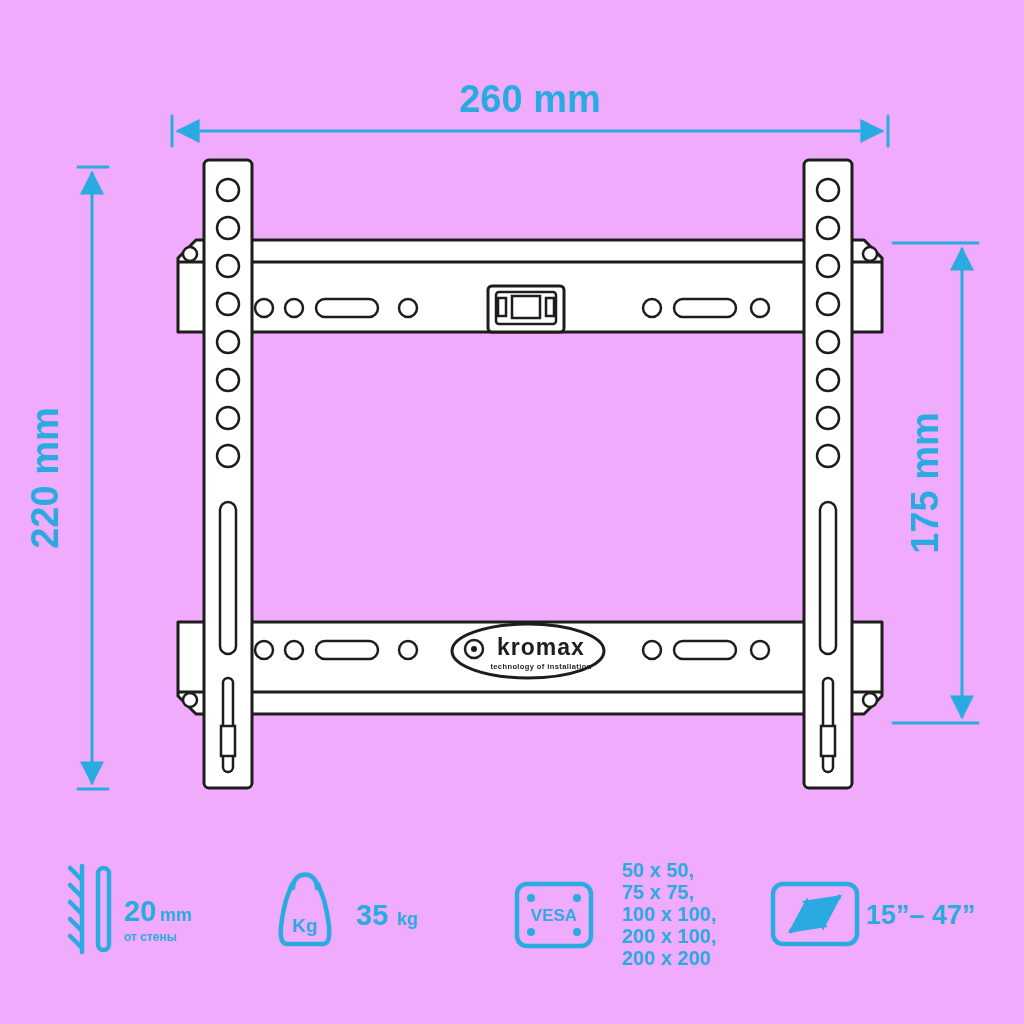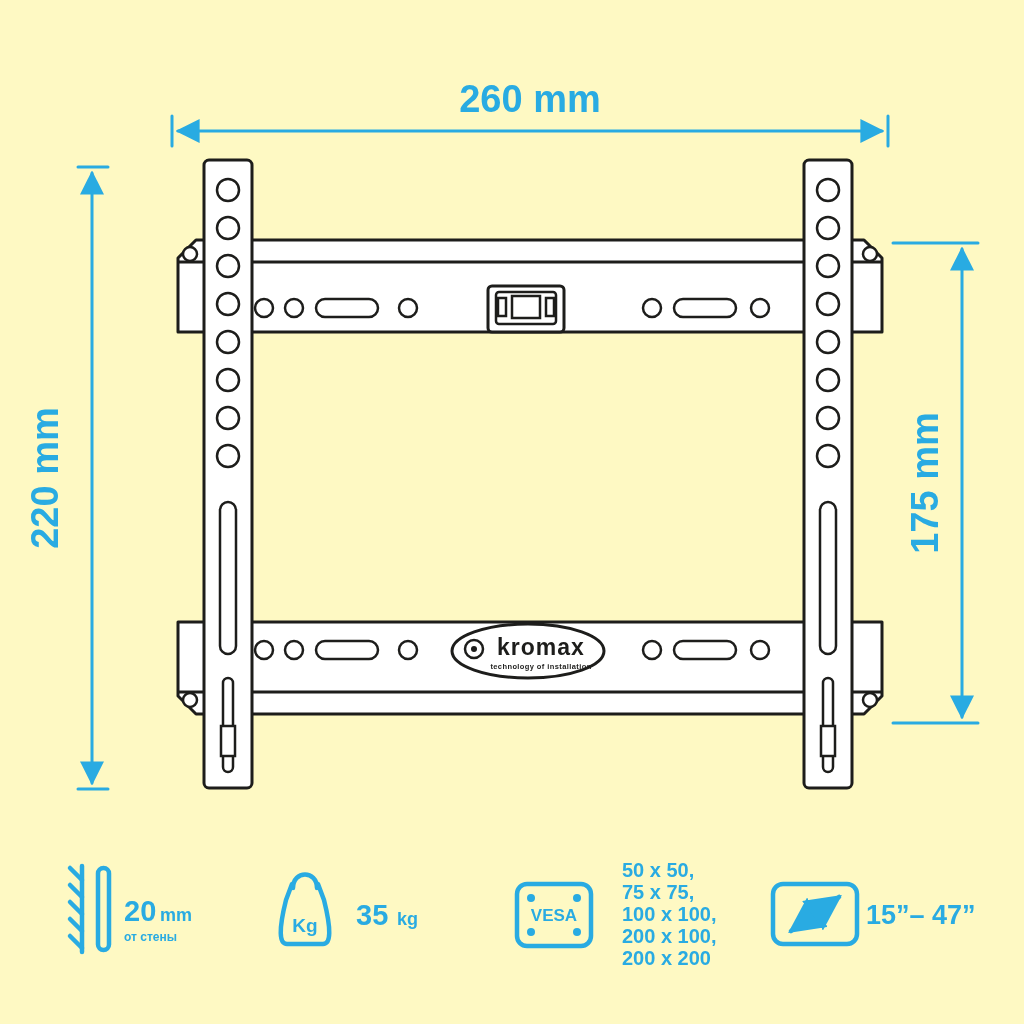--- a/index.html
+++ b/index.html
@@ -1,16 +1,16 @@
 <!DOCTYPE html>
 <html><head>
 <meta charset="utf-8">
 <style>
   html,body{margin:0;padding:0;background:#ffffff;}
-  .canvas{position:relative;width:1024px;height:1024px;background:#fef9c3;overflow:hidden;}
+  .canvas{position:relative;width:1024px;height:1024px;background:#f0abfc;overflow:hidden;}
   svg{display:block;}
   text{font-family:"Liberation Sans",sans-serif;}
   .t-dim   {font-weight:700;font-size:38px;fill:#29abe2;}
   .t-big   {font-weight:700;font-size:29px;fill:#29abe2;}
   .t-med   {font-weight:700;font-size:18px;fill:#29abe2;}
   .t-small {font-weight:700;font-size:12px;fill:#29abe2;}
   .t-vesa  {font-weight:700;font-size:17px;fill:#29abe2;}
   .t-sizes {font-weight:700;font-size:20px;fill:#29abe2;}
   .t-screen{font-weight:700;font-size:27px;fill:#29abe2;}
   .t-kgicon{font-weight:700;font-size:19px;fill:#29abe2;}

